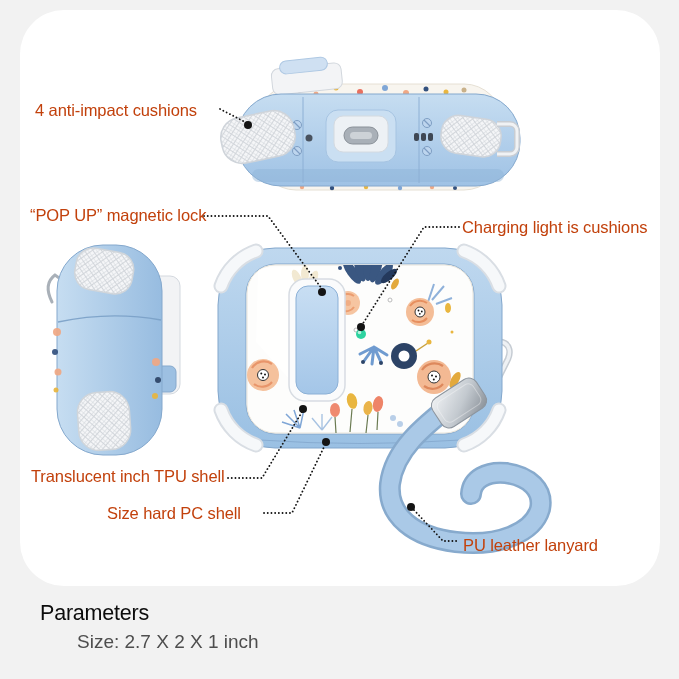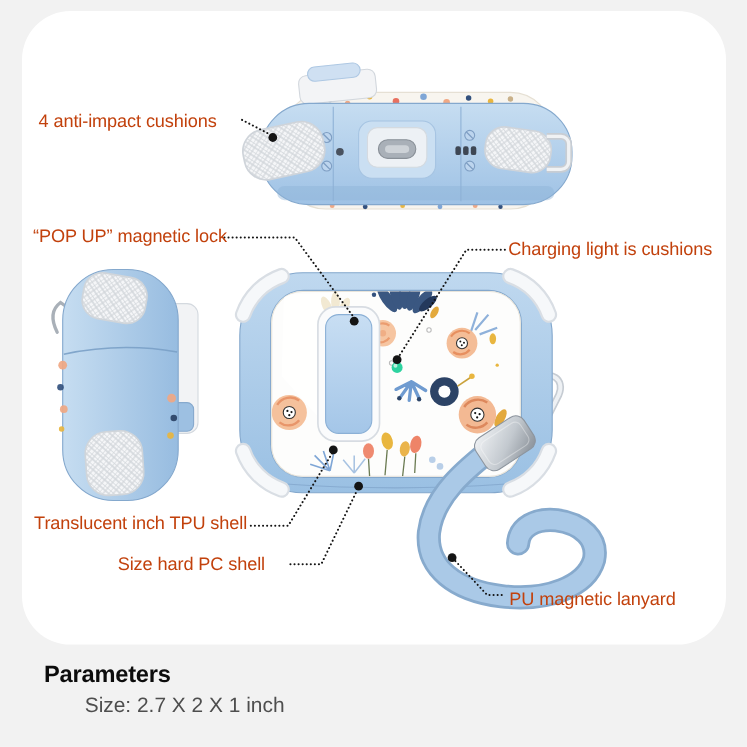--- a/index.html
+++ b/index.html
@@ -11,21 +11,21 @@
   .panel{
     position:absolute;left:20px;top:10px;width:640px;height:576px;
     background:var(--panel_bg,#ffffff);border-radius:44px;
   }
   #art{position:absolute;left:0;top:0;}
   .label{
     position:absolute;font-size:16.5px;line-height:1.2;color:#c2410c;
     white-space:nowrap;letter-spacing:-0.1px;
   }
   .params-heading{
-    position:absolute;left:40px;top:601px;font-size:21.5px;font-weight:bold;
+    position:absolute;left:40px;top:601px;font-size:21.5px;font-weight:normal;
     letter-spacing:-0.2px;color:#0c0c0c;white-space:nowrap;
   }
   .params-size{
     position:absolute;left:41px;top:631px;font-size:19px;color:#4e4e4e;
     white-space:nowrap;
     margin-left:36px;
   }
   .ld{fill:none;stroke:var(--leader_line,#141414);stroke-width:1.8;
       stroke-dasharray:0.1 3.6;stroke-linecap:round;}
   .dot{fill:var(--leader_line,#141414);}
@@ -270,16 +270,16 @@
     <path class="ld" d="M414,510 L443,541 H459"></path>
       <circle class="dot" cx="411" cy="507" r="4"></circle>
   </g>
 </svg>
 
 <div class="label" style="left:35px;top:101px">4 anti-impact cushions</div>
 <div class="label" style="left:30px;top:206px">“POP UP” magnetic lock</div>
 <div class="label" style="left:462px;top:218px">Charging light is cushions</div>
 <div class="label" style="left:31px;top:467px">Translucent inch TPU shell</div>
 <div class="label" style="left:107px;top:504px">Size hard PC shell</div>
-<div class="label" style="left:463px;top:536px">PU magnetic lanyard</div>
+<div class="label" style="left:463px;top:536px">PU leather lanyard</div>
 
 <div class="params-heading">Parameters</div>
 <div class="params-size">Size: 2.7 X 2 X 1 inch</div>
 
 </body></html>

